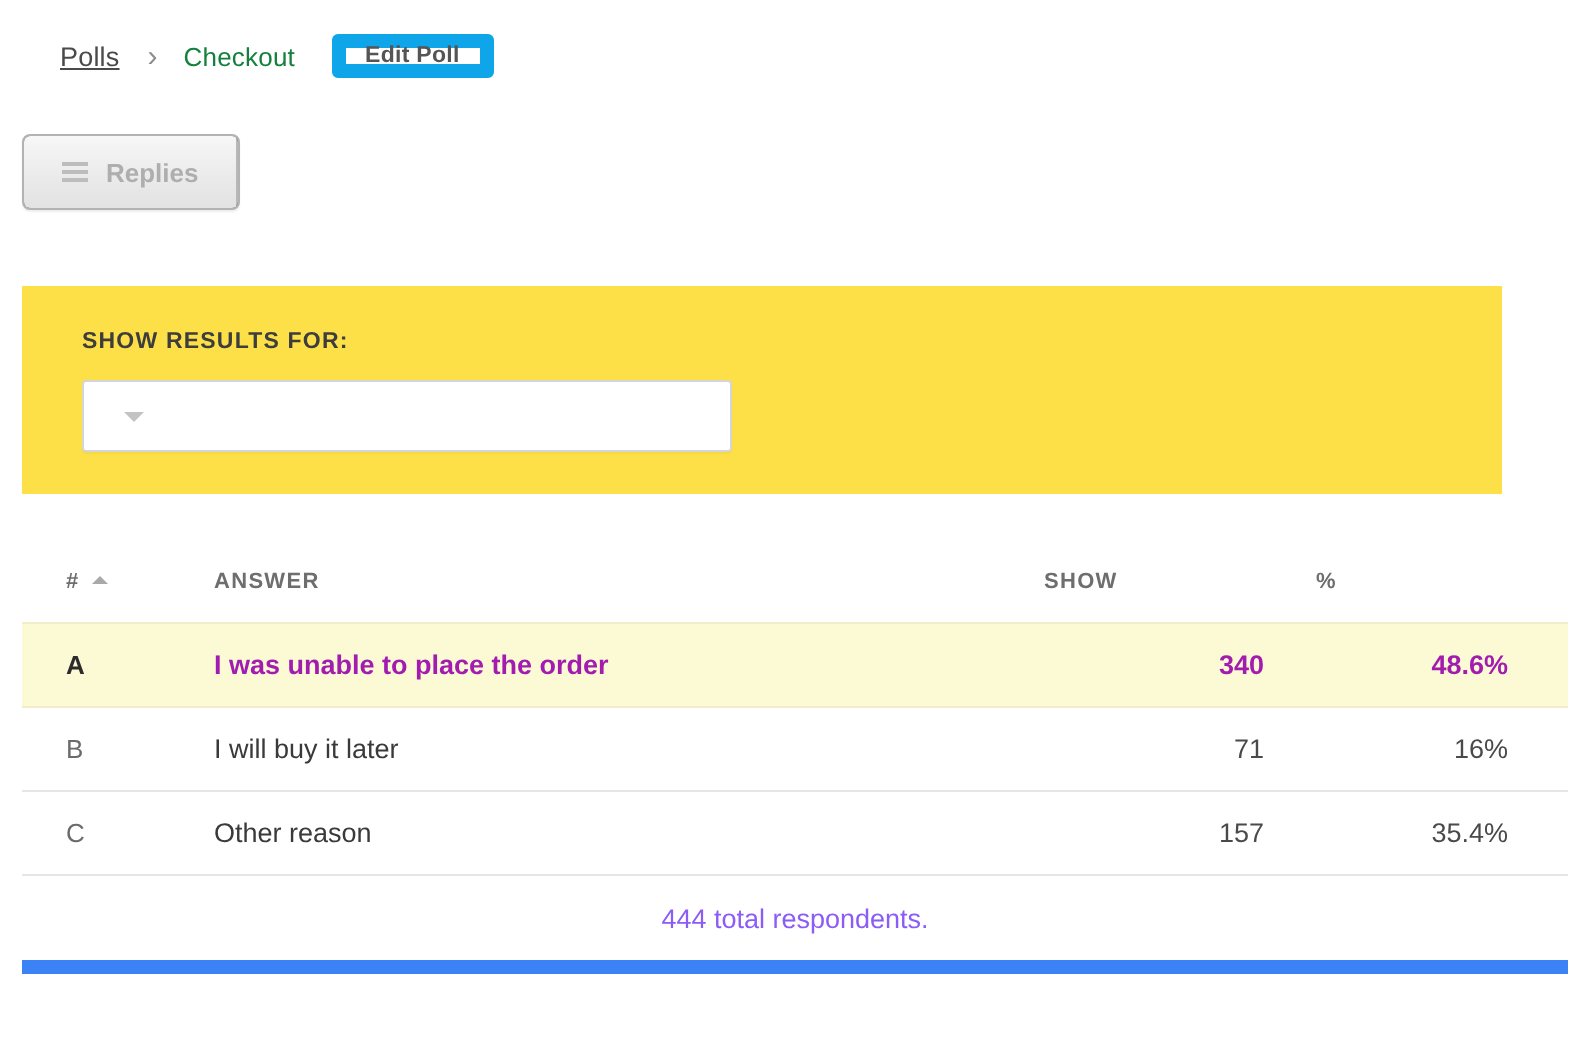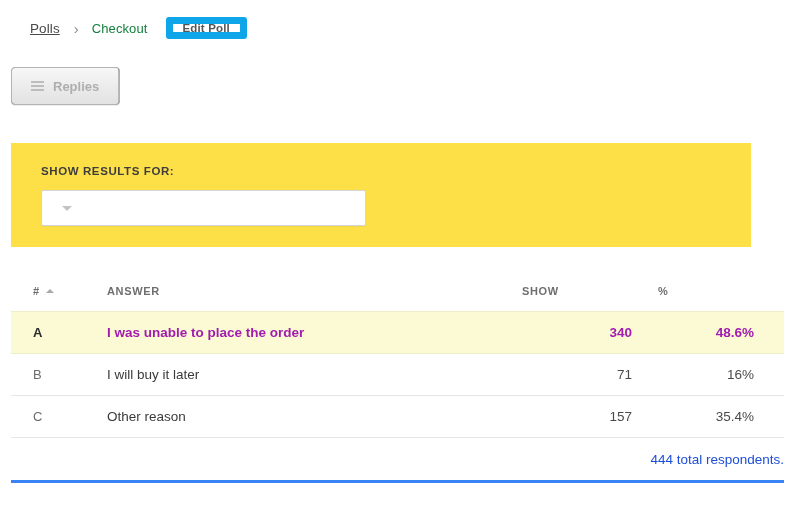--- a/index.html
+++ b/index.html
@@ -242,24 +242,24 @@
   .row.highlight {
     border-top: 1px solid #f0eeca;
     border-bottom: 1px solid #f0eeca;
   }
   .row .cell-letter { color: #6b6b6b; font-size: 13px; }
   .row.highlight .cell-letter { color: #2b2b2b; font-size: 13px; }
   .row .cell-count, .row .cell-pct { color: #4a4a4a; }
 
   .total-row td {
     height: 42px;
-    text-align: right;
+    text-align: center;
     font-size: 13.5px;
-    color: #1d4ed8;
-    border-bottom: 3px solid #3b82f6;
+    color: #8b5cf6;
+    border-bottom: 7px solid #3b82f6;
   }
 </style>
 </head>
 <body>
 
 <div class="breadcrumb">
   <a class="crumb-link" href="#">Polls</a>
   <span class="crumb-sep">›</span>
   <span class="crumb-title">Checkout</span>
   <button class="edit-poll-btn">Edit Poll</button>

